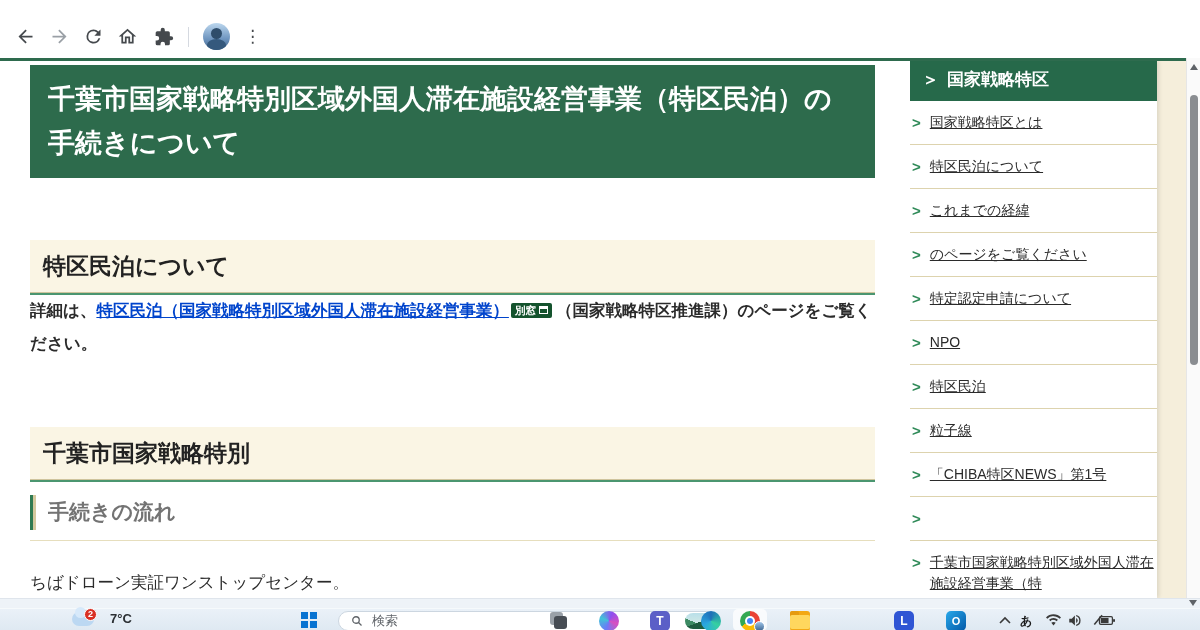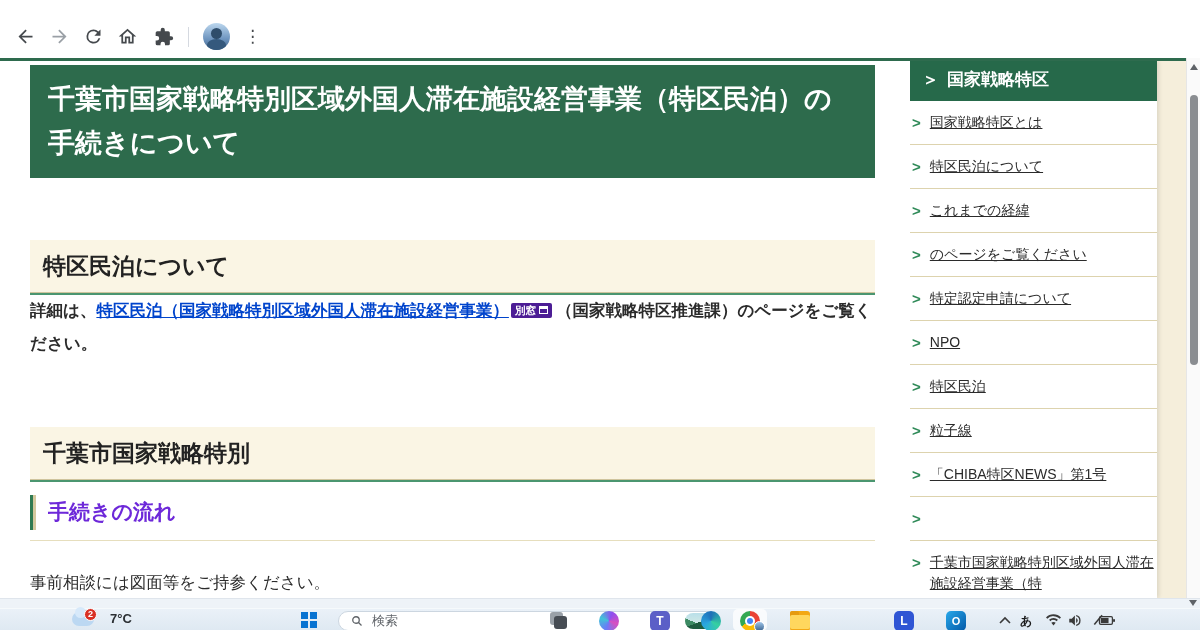--- a/index.html
+++ b/index.html
@@ -32,23 +32,23 @@
   .greenline { position:absolute; left:0; top:58px; width:1186px; height:3px; background:#2e6b4e; }
   .page { position:absolute; left:0; top:61px; width:1186px; height:537px; background:#f5eedb; overflow:hidden; }
   .wrap { position:absolute; left:0; top:0; width:1157px; height:537px; background:#ffffff; box-shadow:2px 0 4px rgba(0,0,0,0.10); overflow:hidden; }
 
   .pagetitle { position:absolute; left:30px; top:4px; width:845px; min-height:103px; background:#2d6b4c; color:#fff; font-size:27px; font-weight:bold; line-height:1.62; padding:13px 18px; }
   .h2box { position:absolute; left:30px; width:845px; height:55px; background:#faf5e4; border-bottom:2px solid #4b9670; box-shadow:inset 0 -1px 0 #cfc49d; display:flex; align-items:center; padding-left:13px; font-size:23px; font-weight:bold; color:#222;margin-top:27px; }
   .h2a { top:152px; } .h2b { top:339px; }
   .para { position:absolute; left:30px; width:845px; font-size:16.5px; color:#2b2b2b; line-height:2.0; }
   .p1 { top:233px;font-weight:bold; } .p2 { top:505px; }
   .textlink { color:#0044cc; text-decoration:underline; }
-  .badge { display:inline-flex; align-items:center; gap:3px; background:#4c1d95; color:#fff; font-size:10.5px; line-height:1; padding:2px 4px; border-radius:2px; vertical-align:2px; margin:0 4px 0 2px; }
+  .badge { display:inline-flex; align-items:center; gap:3px; background:#14532d; color:#fff; font-size:10.5px; line-height:1; padding:2px 4px; border-radius:2px; vertical-align:2px; margin:0 4px 0 2px; }
   .badge .win { width:9px; height:8px; border:1px solid #fff; border-top:3px solid #fff; background:transparent; display:inline-block; }
-  .h3box { position:absolute; left:30px; top:432px; width:845px; padding:5px 0 14px 18px; font-size:21px; font-weight:bold; color:#6d28d9; border-bottom:1px solid #e6debd; }
+  .h3box { position:absolute; left:30px; top:432px; width:845px; padding:5px 0 14px 18px; font-size:21px; font-weight:bold; color:#737373; border-bottom:1px solid #e6debd; }
   .h3box::before { content:""; position:absolute; left:0; top:2px; bottom:10px; width:3px; background:#2f7a52; box-shadow:3px 0 0 #d3c89e; }
 
   
   .sidebar { position:absolute; left:910px; top:-3px; width:247px; }
   .sb-head { background:#26694a; color:#fff; font-size:17px; font-weight:bold; padding:10px 12px; display:flex; gap:8px; align-items:center; }
   .sb-list { list-style:none; }
   .sb-item { display:flex; gap:9px; padding:11px 2px; border-bottom:1px solid #ddd3ae; align-items:flex-start; }
   .sb-arrow { color:#2f8a58; font-weight:bold; font-size:15px; line-height:21px; flex:0 0 auto; }
   .sb-label { font-size:14px; color:#2b2b2b; text-decoration:underline; line-height:21px; }
 
@@ -141,21 +141,21 @@
 
       <p class="para p1"><span>詳細は、</span><a class="textlink" href="#">特区民泊（国家戦略特別区域外国人滞在施設経営事業）</a><span class="badge">
             <span>別窓</span>
             <span class="win"></span>
           </span><span>（国家戦略特区推進課）のページをご覧ください。</span></p>
 
       <div class="h2box h2b">千葉市国家戦略特別</div>
 
       <div class="h3box">手続きの流れ</div>
 
-      <p class="para p2">事前相談には図面等をご持参ください。</p>
+      <p class="para p2">ちばドローン実証ワンストップセンター。</p>
 
       <nav class="sidebar">
         <div class="sb-head">
           <span>＞</span>
           <span>国家戦略特区</span>
         </div>
         <ul class="sb-list">
           <li class="sb-item">
               <span class="sb-arrow">&gt;</span>
               <span class="sb-label">国家戦略特区とは</span>

